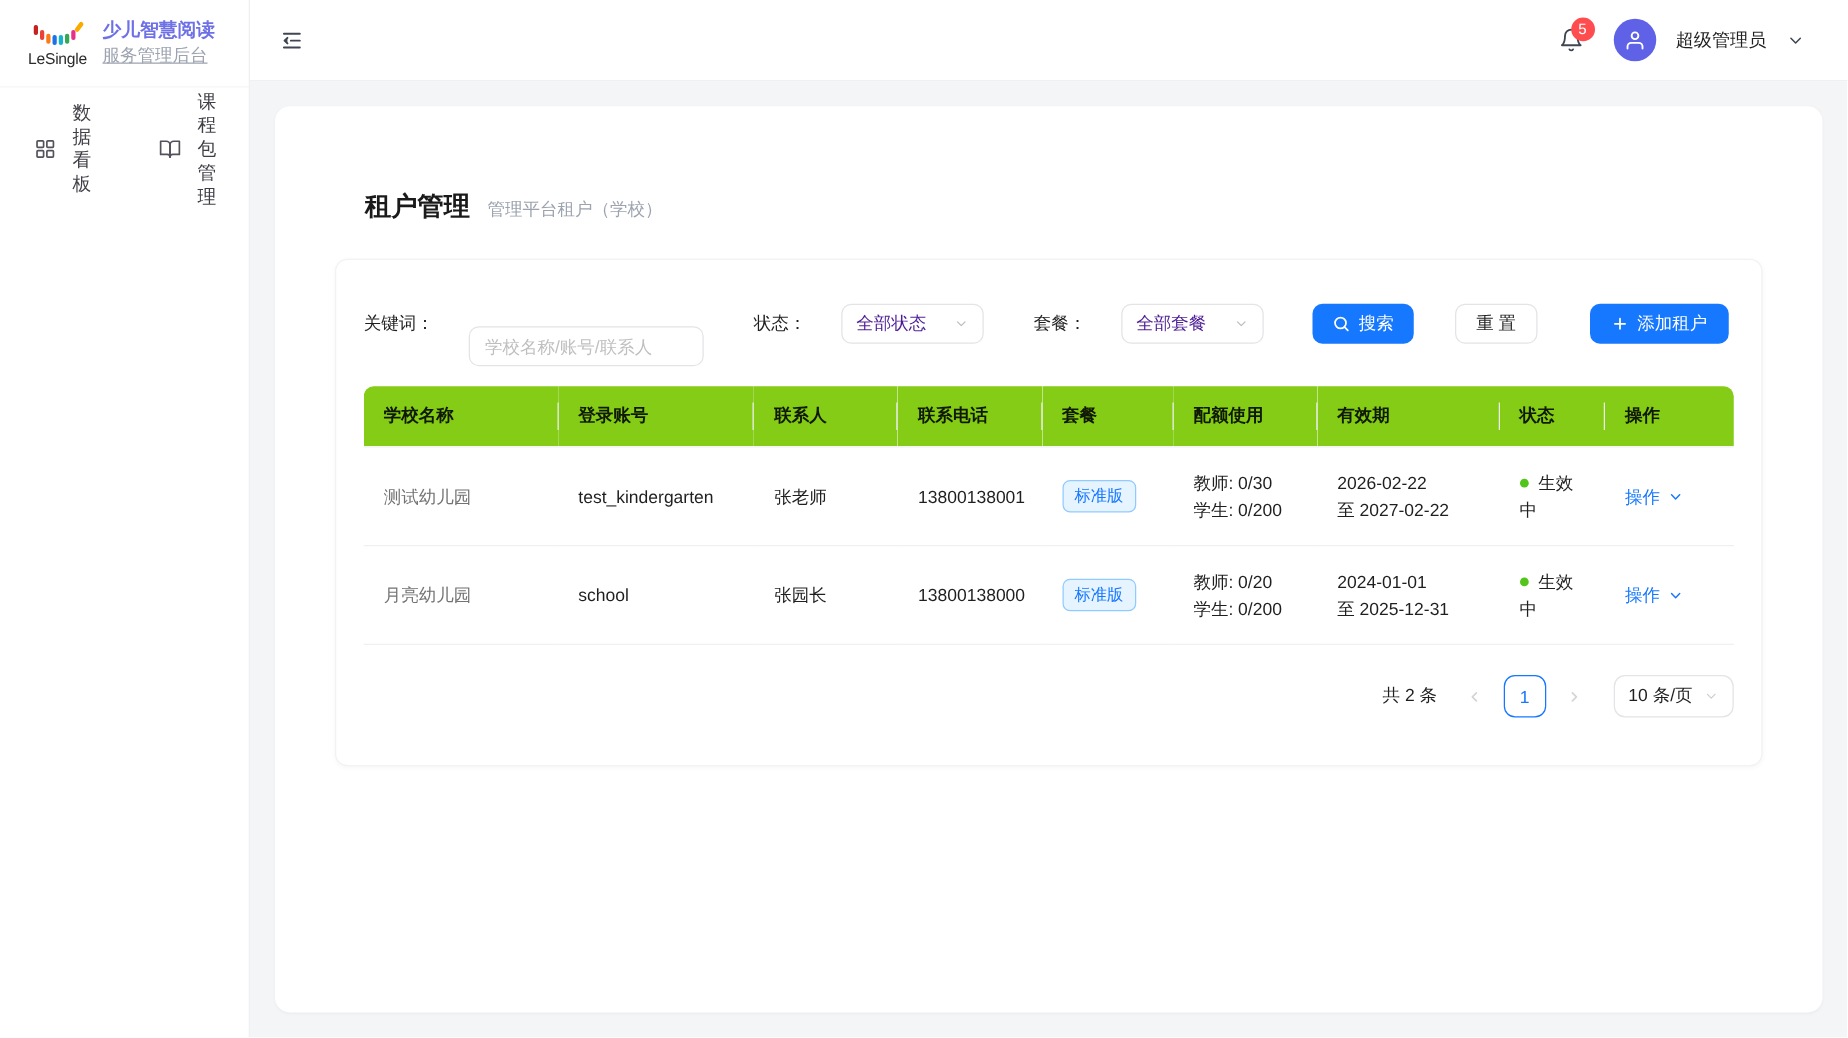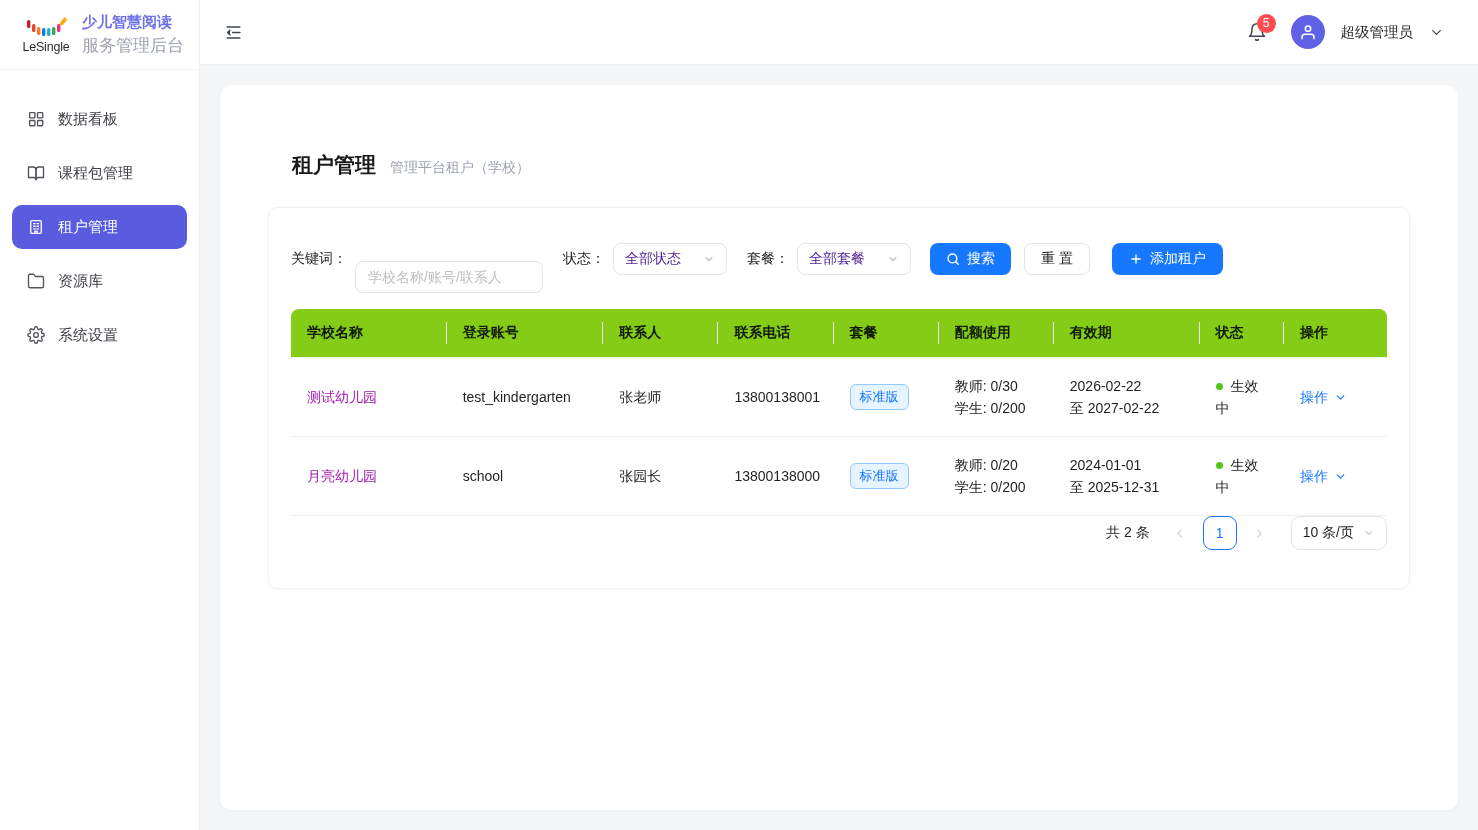--- a/index.html
+++ b/index.html
@@ -17,22 +17,22 @@
   }
   .logo-row {
     height: 70px; display: flex; align-items: center; gap: 10px;
     padding-left: 20px; border-bottom: 1px solid #f5f5f5; flex: 0 0 70px;
   }
   .logo-mark { display: flex; flex-direction: column; align-items: center; width: 52px; }
   .logo-mark svg { display: block; }
   .logo-word { font-size: 12.5px; color: #2b2b2b; letter-spacing: -0.2px; margin-top: 1px; }
   .brand-text { display: flex; flex-direction: column; gap: 2px; }
   .brand-title { font-size: 15px; font-weight: bold; color: #6e71e6; }
-  .brand-subtitle { font-size: 17px; color: #9ca3af; }
-  .menu { padding-top: 22px; display: flex; flex-direction: column; }
+  .brand-subtitle { font-size: 14px; color: #9ca3af; text-decoration: underline; }
+  .menu { padding-top: 22px; display: flex; flex-direction: row; }
   .menu-item {
     margin: 5px 12px; height: 44px; border-radius: 10px;
     display: flex; align-items: center; gap: 13px; padding: 0 15px;
     font-size: 15px; color: #3f3f46; cursor: pointer;
   }
   .menu-item .mi-icon { display: flex; color: #52525b; }
   .menu-item.active { background: #5a5ce0; color: #fff; }
   .menu-item.active .mi-icon { color: #fff; }
   
   .main { flex: 1; display: flex; flex-direction: column; min-width: 0; }
@@ -65,21 +65,21 @@
   .title-row { padding: 66px 0 0 24px; display: flex; align-items: baseline; gap: 14px; }
   .page-title { font-size: 21px; font-weight: bold; color: #1a1a1a; }
   .page-subtitle { font-size: 14px; color: #9ca3af; }
   .panel {
     margin-top: 28px; border: 1px solid #f2f2f3; border-radius: 10px;
     box-shadow: 0 1px 4px rgba(0,0,0,0.04);
     padding: 17px 22px 38px;
     background: #fff;
   }
   
-  .filter-row { display: flex; align-items: center; }
+  .filter-row { display: flex; align-items: center; gap: 20px; }
   .f-label { font-size: 14px; margin-right: 8px; white-space: nowrap; }
   .gap-lg { margin-left: 20px; }
   .kw-input {
     width: 188px; height: 32px; border: 1px solid #e4e4e7; border-radius: 8px;
     padding: 0 12px; font-size: 14px; outline: none; color: rgba(0,0,0,0.88);
     font-family: inherit;
     margin-top: 36px;
   }
   .kw-input::placeholder { color: #bfbfbf; }
   .select-box {
@@ -110,31 +110,31 @@
     content: ""; position: absolute; right: 0; top: 50%; transform: translateY(-50%);
     width: 1px; height: 22px; background: #ececec;
   }
   .tenant-table td {
     padding: 17px 16px; border-bottom: 1px solid #f0f0f0; vertical-align: middle;
     color: rgba(0,0,0,0.88); line-height: 22px;
   }
   .col-name { width: 14.2%; } .col-account { width: 14.3%; } .col-contact { width: 10.5%; }
   .col-phone { width: 10.5%; } .col-plan { width: 9.6%; } .col-quota { width: 10.5%; }
   .col-valid { width: 13.3%; } .col-status { width: 7.7%; } .col-action { width: 9.4%; }
-  .link { color: #a21caf; cursor: pointer; }
+  .link { color: #737373; cursor: pointer; }
   .tag-plan {
     display: inline-block; padding: 2px 9px; font-size: 13px; line-height: 20px;
     color: #1677ff; background: #e6f4ff; border: 1px solid #91caff; border-radius: 6px;
   }
   .status-wrap { max-width: 54px; line-height: 22px; }
   .dot { display: inline-block; width: 7px; height: 7px; border-radius: 50%; background: #52c41a; margin-right: 8px; vertical-align: 1px; }
   .action-link { color: #1677ff; display: inline-flex; align-items: center; gap: 6px; cursor: pointer; }
   .action-link svg { display: block; }
   
-  .pagination { display: flex; justify-content: flex-end; align-items: center; gap: 9px; font-size: 14px; }
+  .pagination { margin-top: 24px; display: flex; justify-content: flex-end; align-items: center; gap: 9px; font-size: 14px; }
   .pg-total { margin-right: 7px; color: rgba(0,0,0,0.88); }
   .pg-arrow { width: 28px; height: 32px; display: flex; align-items: center; justify-content: center; color: #d4d4d8; cursor: default; }
   .pg-page {
     width: 34px; height: 34px; border: 1.5px solid #1677ff; color: #1677ff;
     border-radius: 9px; display: flex; align-items: center; justify-content: center;
     cursor: pointer; background: #fff;
   }
   .pg-size {
     height: 34px; border: 1px solid #e4e4e7; border-radius: 9px; background: #fff;
     display: flex; align-items: center; gap: 9px; padding: 0 11px; cursor: pointer;

